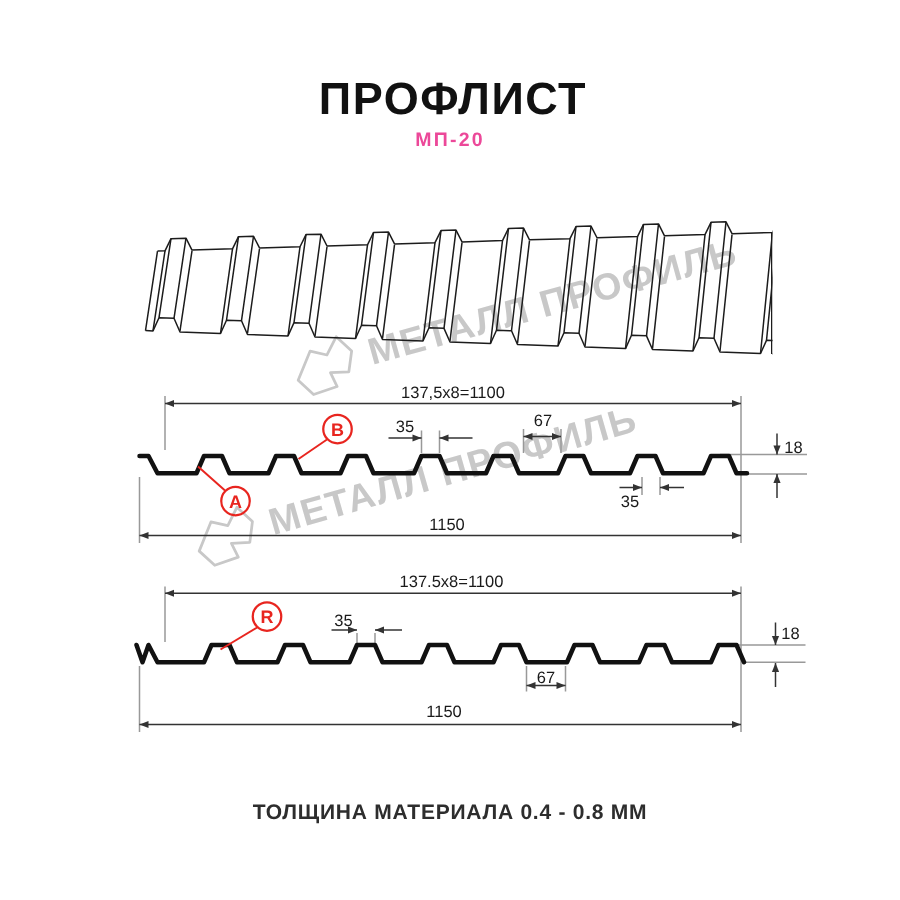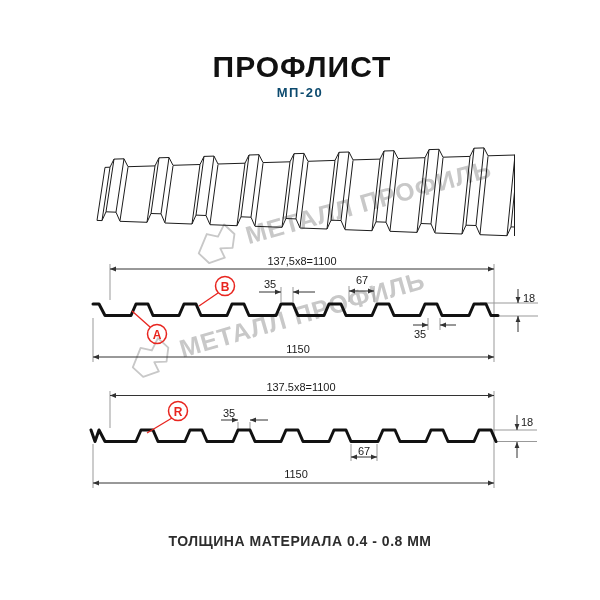--- a/index.html
+++ b/index.html
@@ -1,20 +1,20 @@
 <!DOCTYPE html>
 <html><head>
 <meta charset="utf-8">
 <style>
   html,body{margin:0;padding:0;}
   body{width:600px;height:600px;background:#ffffff;font-family:"Liberation Sans",sans-serif;position:relative;overflow:hidden;}
   .abs{position:absolute;}
   
   .title{left:0;top:50px;width:532px;text-align:center;font-size:30px;font-weight:800;letter-spacing:1px;color:#111;z-index:3;margin-left:36px;}
-  .subtitle{left:0;top:85px;width:600px;text-align:center;font-size:13px;font-weight:700;letter-spacing:1.5px;color:#0c4a6e;z-index:3;}
+  .subtitle{left:0;top:85px;width:600px;text-align:center;font-size:13px;font-weight:700;letter-spacing:1.5px;color:#ec4899;z-index:3;}
   .footer{left:0;top:533px;width:600px;text-align:center;font-size:14px;font-weight:700;letter-spacing:.5px;color:#2d2d2d;z-index:3;}
   
   .wm{display:flex;align-items:center;gap:8px;z-index:1;color:#c8c8c8;transform-origin:left center;pointer-events:none;}
   .wm .wm-text{font-size:25px;font-weight:700;letter-spacing:1px;white-space:nowrap;color:#c8c8c8;}
   .wm1{left:194px;top:230px;transform:rotate(-15.5deg);}
   .wm2{left:128px;top:344px;transform:rotate(-16deg);}
   
   svg{position:absolute;overflow:hidden;}
   svg text{font-family:"Liberation Sans",sans-serif;font-size:11px;fill:#1a1a1a;}
   svg text.dimnum{font-size:11px;}

